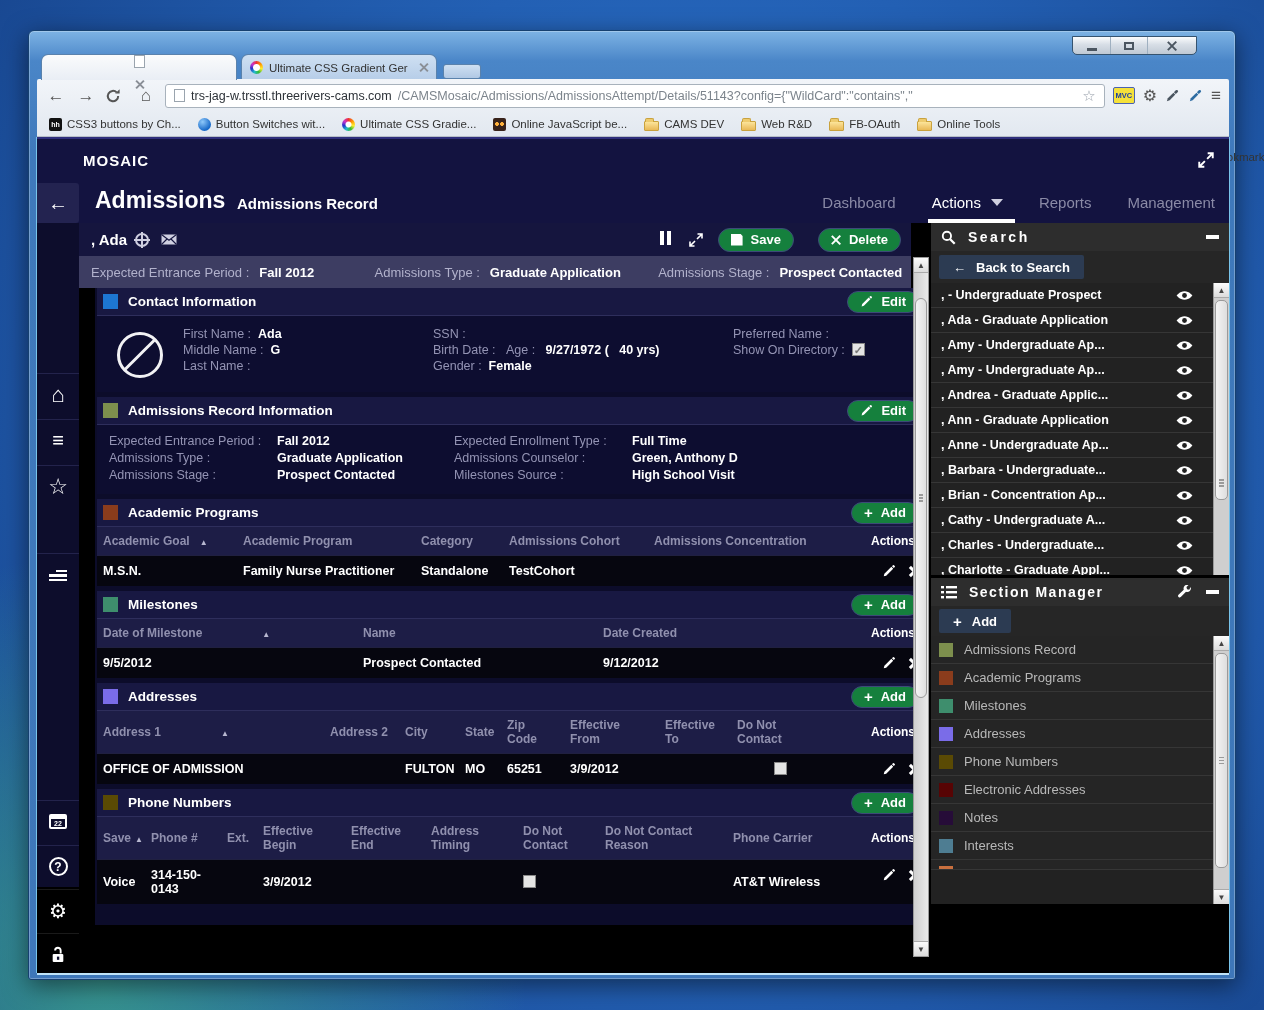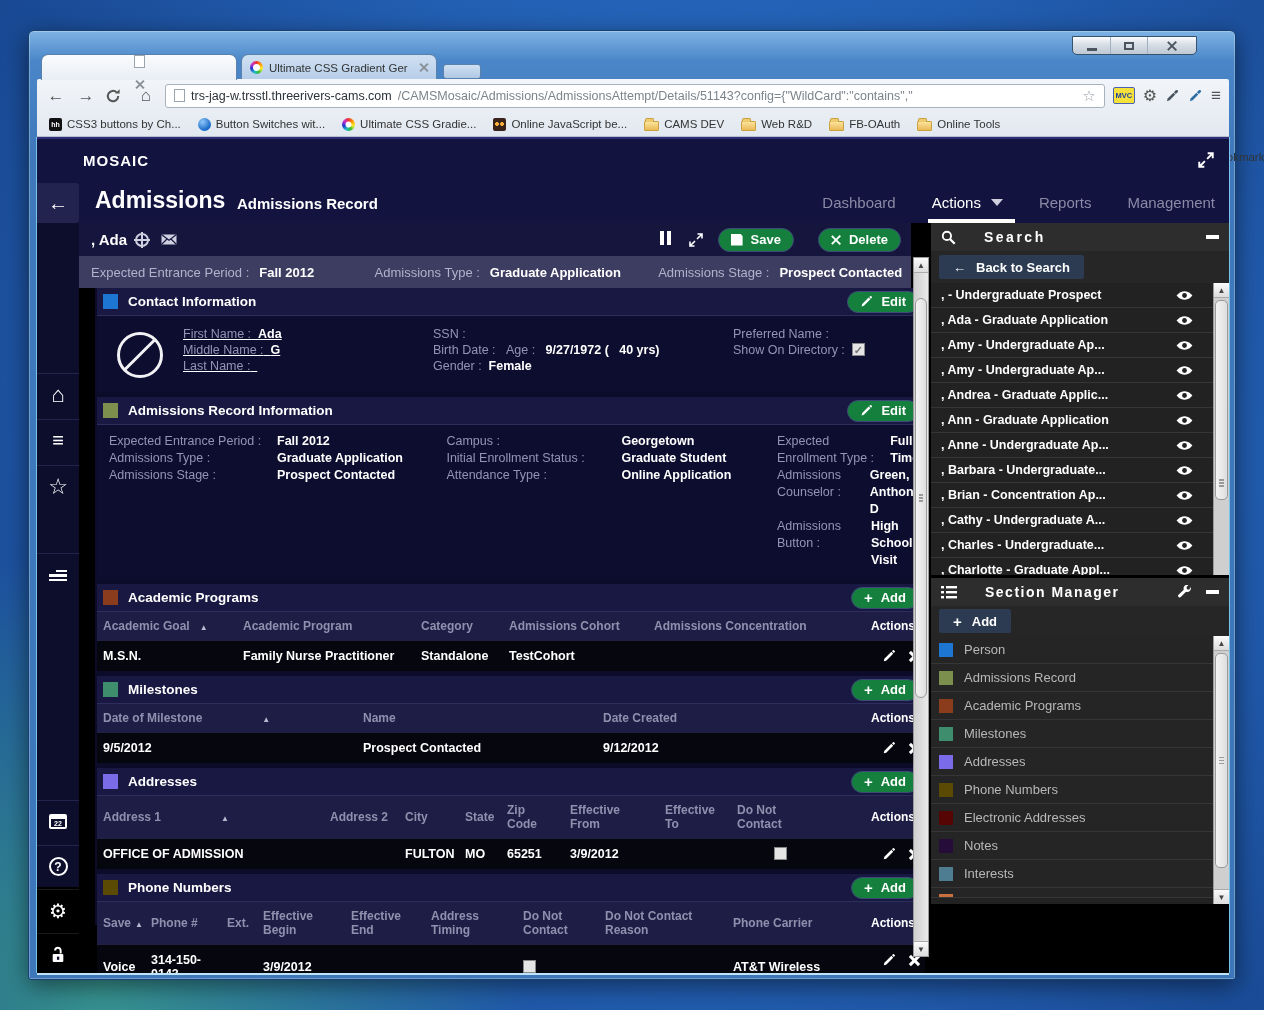--- a/index.html
+++ b/index.html
@@ -130,21 +130,21 @@
   .sec-title { font-size:13.5px; font-weight:bold; margin-left:10px; }
   .sec-head .btn { margin-left:auto; margin-right:6px; height:22px; }
   .plus { font-size:15px; font-weight:bold; }
   .sec-body { background:#0d0d30; }
   .cbody { display:flex; padding:10px 0 14px 0; font-size:12.5px; }
   .avatarbox { width:86px; display:flex; justify-content:center; padding-top:6px; }
   .noimg { position:relative; width:46px; height:46px; border:3px solid #fff; border-radius:50%; opacity:.95; }
   .noimg::before { content:""; position:absolute; left:50%; top:-2px; width:3px; height:44px; background:#fff; transform:rotate(45deg); transform-origin:center; margin-left:-2px; }
   .fcol { line-height:16px; }
   .fcol .lbl { color:#9494b4; } .fcol .val { color:#fff; font-weight:bold; }
-  .c1 { width:250px;text-decoration:underline; } .c2 { width:300px; } .c3 { width:190px; }
+  .c1 { width:250px; } .c2 { width:300px; } .c3 { width:190px; }
   .cb { display:inline-block; width:13px; height:13px; background:#e4e4e4; border:1px solid #888; vertical-align:-2px; position:relative; }
   .cb.checked::after { content:"✓"; position:absolute; left:1px; top:-2px; color:#777; font-size:11px; font-weight:bold; }
   .abody { display:flex; padding:8px 0 10px 12px; font-size:12.5px; }
   .abody .fld { line-height:17px; display:flex; }
   .abody .lbl { color:#9494b4; } .abody .val { color:#fff; font-weight:bold; }
   .ac1 { width:345px; } .ac1 .lbl { width:168px; }
   .ac2 { width:338px; } .ac2 .lbl { width:175px; }
   .ac3 { width:148px; flex:1; } .ac3 .lbl { width:178px; }
   table { width:100%; border-collapse:collapse; table-layout:fixed; }
   th { background:#1d1d46; color:#9090ae; font-size:12px; font-weight:bold; text-align:left; padding:7px 6px; }
@@ -159,21 +159,21 @@
   
   .msb { position:absolute; left:876px; top:118px; width:16px; height:700px; background:linear-gradient(90deg,#cfcfcf,#e9e9e9); border:1px solid #9a9a9a; }
   .sbtn { height:15px; display:flex; align-items:center; justify-content:center; font-size:8px; color:#444; background:linear-gradient(#fbfbfb,#dcdcdc); border-bottom:1px solid #aaa; }
   .sbtn.bot { position:absolute; bottom:0; left:0; right:0; border-top:1px solid #aaa; border-bottom:none; }
   .mthumb { position:absolute; left:1px; right:1px; top:40px; height:400px; background:linear-gradient(90deg,#f4f4f4,#dfdfdf); border:1px solid #9a9a9a; border-radius:6px; }
   .grip { position:absolute; left:3px; right:3px; top:50%; margin-top:-4px; }
   .grip span { display:block; height:1.5px; background:#9a9a9a; margin-bottom:1.5px; }
   
   .rpanel { position:absolute; left:894px; top:84px; width:298px; }
   .phead { height:28px; background:#2d2d2d; display:flex; align-items:center; padding:0 10px; gap:12px; }
-  .phead .ptxt { font-size:14px; font-weight:bold; letter-spacing:2.5px;margin-left:16px; }
+  .phead .ptxt { font-size:14px; font-weight:bold; letter-spacing:2.5px; }
   .minus { width:13px; height:3.5px; background:#fff; margin-left:auto; }
   .prow { height:32px; background:#262626; display:flex; align-items:center; padding:0 8px; }
   .btn-blue { display:inline-flex; align-items:center; gap:10px; height:24px; padding:0 14px; background:#2c3b52;
     border-radius:2px; font-size:13px; font-weight:bold; color:#fff; }
   .plist { position:relative; background:#222; overflow:hidden; }
   .sp-list { height:292px; } .sm-list { height:268px; }
   .lrow { height:25px; display:flex; align-items:center; padding:0 6px 0 10px; border-bottom:1px solid #363636;
     font-size:12.5px; font-weight:bold; width:282px; }
   .lrow .ltxt { flex:1; white-space:nowrap; overflow:hidden; }
   .eye { margin-right:14px; display:flex; }
@@ -461,47 +461,32 @@
                 </div>
                 <div class="fld">
                   <span class="lbl">Admissions Type :</span>
                   <span class="val">Graduate Application</span>
                 </div>
                 <div class="fld">
                   <span class="lbl">Admissions Stage :</span>
                   <span class="val">Prospect Contacted</span>
                 </div>
               </span>
-            <span class="ac2">
-
-            <div class="fld">
-                  <span class="lbl">Campus :</span>
-                  <span class="val">Georgetown</span>
-                </div>
-                <div class="fld">
-                  <span class="lbl">Initial Enrollment Status :</span>
-                  <span class="val">Graduate Student</span>
-                </div>
-                <div class="fld">
-                  <span class="lbl">Attendance Type :</span>
-                  <span class="val">Online Application</span>
-                </div>
-              </span>
             <span class="ac3">
 
             <div class="fld">
                   <span class="lbl">Expected Enrollment Type :</span>
                   <span class="val">Full Time</span>
                 </div>
                 <div class="fld">
                   <span class="lbl">Admissions Counselor :</span>
                   <span class="val">Green, Anthony D</span>
                 </div>
                 <div class="fld">
-                  <span class="lbl">Admissions Button :</span>
+                  <span class="lbl">Milestones Source :</span>
                   <span class="val">High School Visit</span>
                 </div>
               </span>
           </div>
         </div>
 
         <div class="sec">
           <div class="sec-head">
             <span class="sq" style="background-color: rgb(138, 60, 28);"></span>
             <span class="sec-title">Academic Programs</span>
@@ -893,24 +878,20 @@
             <div class="vthumb" style="top:17px; height:215px;">
                 <span class="grip">
                   <span></span>
                   <span></span>
                   <span></span>
                 </span>
               </div>
             <div class="sbtn bot">▼</div>
           </div>
 
-            <div class="smrow">
-              <span class="smsq" style="background-color: rgb(29, 118, 210);"></span>
-              <span>Person</span>
-            </div>
 
             <div class="smrow">
               <span class="smsq" style="background-color: rgb(125, 143, 77);"></span>
               <span>Admissions Record</span>
             </div>
 
             <div class="smrow">
               <span class="smsq" style="background-color: rgb(138, 60, 28);"></span>
               <span>Academic Programs</span>
             </div>

